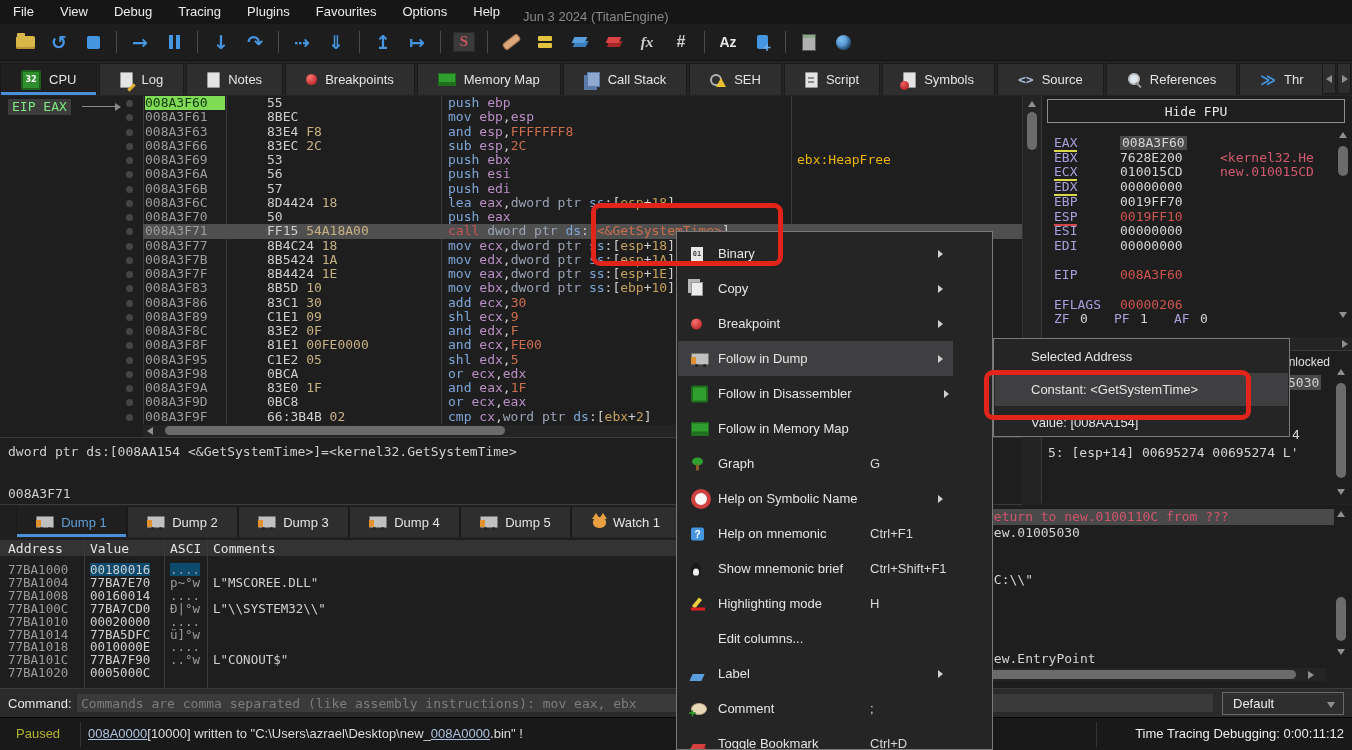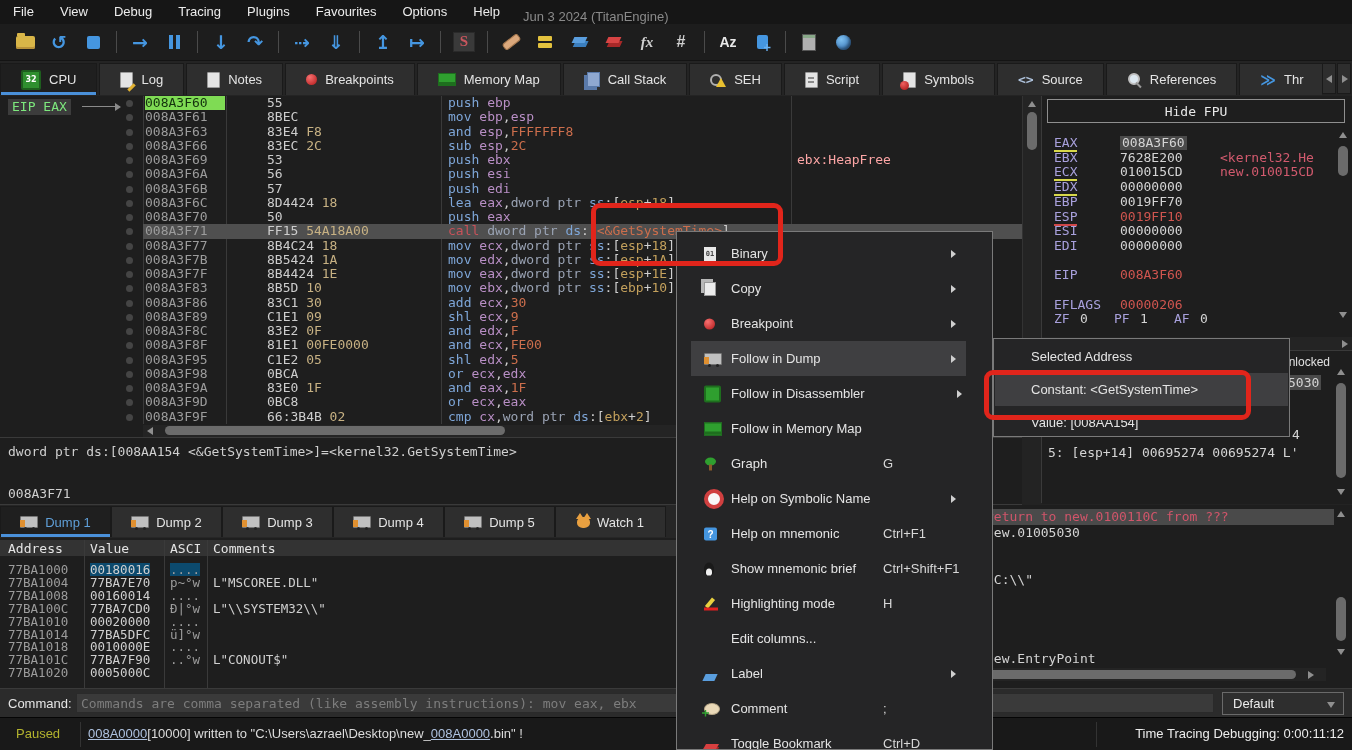--- a/index.html
+++ b/index.html
@@ -63,21 +63,21 @@
   
   .disasm{position:absolute;left:0;top:96px;width:1022px;height:341px;background:#1e1e1e;overflow:hidden}
   .vline{position:absolute;top:0;width:1px;height:328px;background:#3a3a3a}
   .drow{position:absolute;left:0;width:100%;height:15px;font:13px "DejaVu Sans Mono",monospace;line-height:14px;white-space:pre}
   .drow.dsel{background:linear-gradient(90deg,transparent 143px,#4f4f4f 143px)}
   .bpdot{position:absolute;left:126px;top:4px;width:7px;height:7px;border-radius:50%;background:#454545}
   .daddr{position:absolute;left:145px;width:80px;color:#9c9c9c}
   .daddr.deip{background:#7fdb54;color:#14320e}
   .dbytes{position:absolute;left:267px}
   .dinstr{position:absolute;left:448px}
-  .dcomment{position:absolute;left:797px;color:#fca5a5}
+  .dcomment{position:absolute;left:797px;color:#eab308}
   .tk-mn{color:#7ea6d8}.tk-mnc{color:#c9525a}.tk-reg{color:#b98fc6}.tk-num{color:#cc6e4c}
   .tk-kw{color:#9aa3b4}.tk-seg{color:#7ea6d8}.tk-mem{color:#c3a05c}.tk-sym{color:#cc6e4c}.tk-pun{color:#cfcfcf}
   .tk-b1{color:#cdcdcd}.tk-b2{color:#c7b183}
   .eip-label{position:absolute;left:8px;top:99px;padding:0 4px;background:#3c3c3c;color:#7de87d;font:13px "DejaVu Sans Mono",monospace;line-height:16px;z-index:5}
   .eip-arrow{position:absolute;left:82px;top:106px;width:38px;height:1px;background:#8a8a8a;z-index:5}
   .eip-arrow::after{content:"";position:absolute;right:-1px;top:-3px;border-left:6px solid #8a8a8a;border-top:4px solid transparent;border-bottom:4px solid transparent}
   .jumpline{position:absolute;left:12px;top:517px;width:120px;height:22px;border-left:1px dashed #8a8a8a;border-top:1px dashed #8a8a8a;pointer-events:none}
   .jumpline::before{content:"";position:absolute;right:-3px;top:-3px;width:5px;height:5px;border-radius:50%;background:#8a8a8a}
   .jumpline::after{content:"";position:absolute;left:-5px;bottom:-5px;border-left:4px solid transparent;border-right:4px solid transparent;border-top:6px solid #8a8a8a}
   .dis-hscroll{position:absolute;left:143px;top:329px;width:879px;height:12px;background:#242424}
@@ -111,21 +111,21 @@
   .argf4{position:absolute;left:250px;top:76px;font:13px "DejaVu Sans Mono",monospace;color:#d4d4d4}
   .argrow5{position:absolute;left:6px;top:94px;font:13px "DejaVu Sans Mono",monospace;color:#d4d4d4;white-space:pre}
   .args-vscroll{position:absolute;left:292px;top:10px;width:14px;height:140px}
 
   
   .infobox{position:absolute;left:0;top:437px;width:1022px;height:68px;background:#1e1e1e;border-top:1px solid #3a3a3a;border-bottom:1px solid #3a3a3a;box-sizing:border-box}
   .ibline{position:absolute;left:8px;font:13px "DejaVu Sans Mono",monospace;color:#cfcfcf;white-space:pre}
 
   
   .dumparea{position:absolute;left:0;top:505px;width:676px;height:183px;background:#1e1e1e;overflow:hidden}
-  .dumptabs{position:absolute;left:0;top:0;width:100%;height:33px;background:#262626;display:flex}
+  .dumptabs{position:absolute;left:16px;top:0;width:100%;height:33px;background:#262626;display:flex}
   .dtab{width:111px;height:31px;margin-top:1px;background:#2e2e2e;border:1px solid #1a1a1a;border-bottom:none;display:flex;align-items:center;justify-content:center;box-sizing:border-box}
   .dtab.active{background:#1f1f1f;box-shadow:inset 0 -3px 0 #4a90d9}
   .dtab.active .dtlabel{color:#5f9fd8}
   .dtlabel{margin-left:7px;color:#e4e4e4}
   .dump-truck-icon{width:16px;height:10px;position:relative;background:#c0c0c0;border:1px solid #777;border-radius:1px;display:inline-block}
   .dump-truck-icon::before{content:"";position:absolute;left:-1px;top:3px;width:5px;height:7px;background:#e09030}
   .dump-truck-icon::after{content:"";position:absolute;bottom:-3px;left:3px;width:3px;height:3px;background:#222;border-radius:50%;box-shadow:8px 0 0 #222}
   .cat-icon{width:13px;height:11px;background:#e8a040;border-radius:45%;position:relative;display:inline-block}
   .cat-icon::before,.cat-icon::after{content:"";position:absolute;top:-4px;border-left:4px solid transparent;border-right:4px solid transparent;border-bottom:6px solid #e8a040}
   .cat-icon::before{left:-1px}.cat-icon::after{right:-1px}
@@ -160,21 +160,21 @@
   
   .statusbar{position:absolute;left:0;top:717px;width:100%;height:33px;background:#191919;border-top:1px solid #050505;box-sizing:border-box}
   .paused{position:absolute;left:16px;line-height:32px;color:#b3b32e}
   .statusmsg{position:absolute;left:88px;line-height:32px;color:#dcdcdc;white-space:pre}
   .statusmsg .slink{color:#aec2e0;text-decoration:underline}
   .timewasted{position:absolute;right:8px;line-height:32px;color:#ececec}
   .sdiv{position:absolute;top:4px;width:1px;height:25px;background:#333}
 
   
   .ctxmenu{position:absolute;left:676px;top:231px;width:317px;height:519px;background:#252526;border:1px solid #7a7a7a;box-sizing:border-box;z-index:40;overflow:hidden}
-  .cmitem{position:absolute;left:14px;width:275px;height:35px}
+  .cmitem{position:absolute;left:1px;width:275px;height:35px}
   .cmitem.cmhl{background:#3f3f41}
   .cmlabel{position:absolute;left:40px;line-height:35px;color:#e4e4e4}
   .cmshort{position:absolute;left:192px;line-height:35px;color:#d8d8d8}
   .cmarrow{position:absolute;right:10px;top:14px;width:0;height:0;border-top:4px solid transparent;border-bottom:4px solid transparent;border-left:5px solid #cfcfcf}
   .cmic{position:absolute;left:13px;top:50%;transform:translateY(-50%);display:inline-flex;align-items:center;justify-content:center}
   .binary-icon{width:12px;height:14px;background:#e8e8e8;color:#444;font:bold 7px "DejaVu Sans Mono",monospace;line-height:14px;text-align:center}
   .copy-icon{width:10px;height:12px;background:#ececec;border:1px solid #999;box-shadow:-3px -3px 0 #b8b8b8}
   .chip-icon{width:13px;height:13px;background:#2f9f2f;border:2px solid #1e6e1e;border-radius:2px}
   .graph-icon{width:13px;height:13px;position:relative}
   .graph-icon::before{content:"";position:absolute;top:0;left:1px;width:11px;height:8px;border-radius:50%;background:#2f9f2f}

